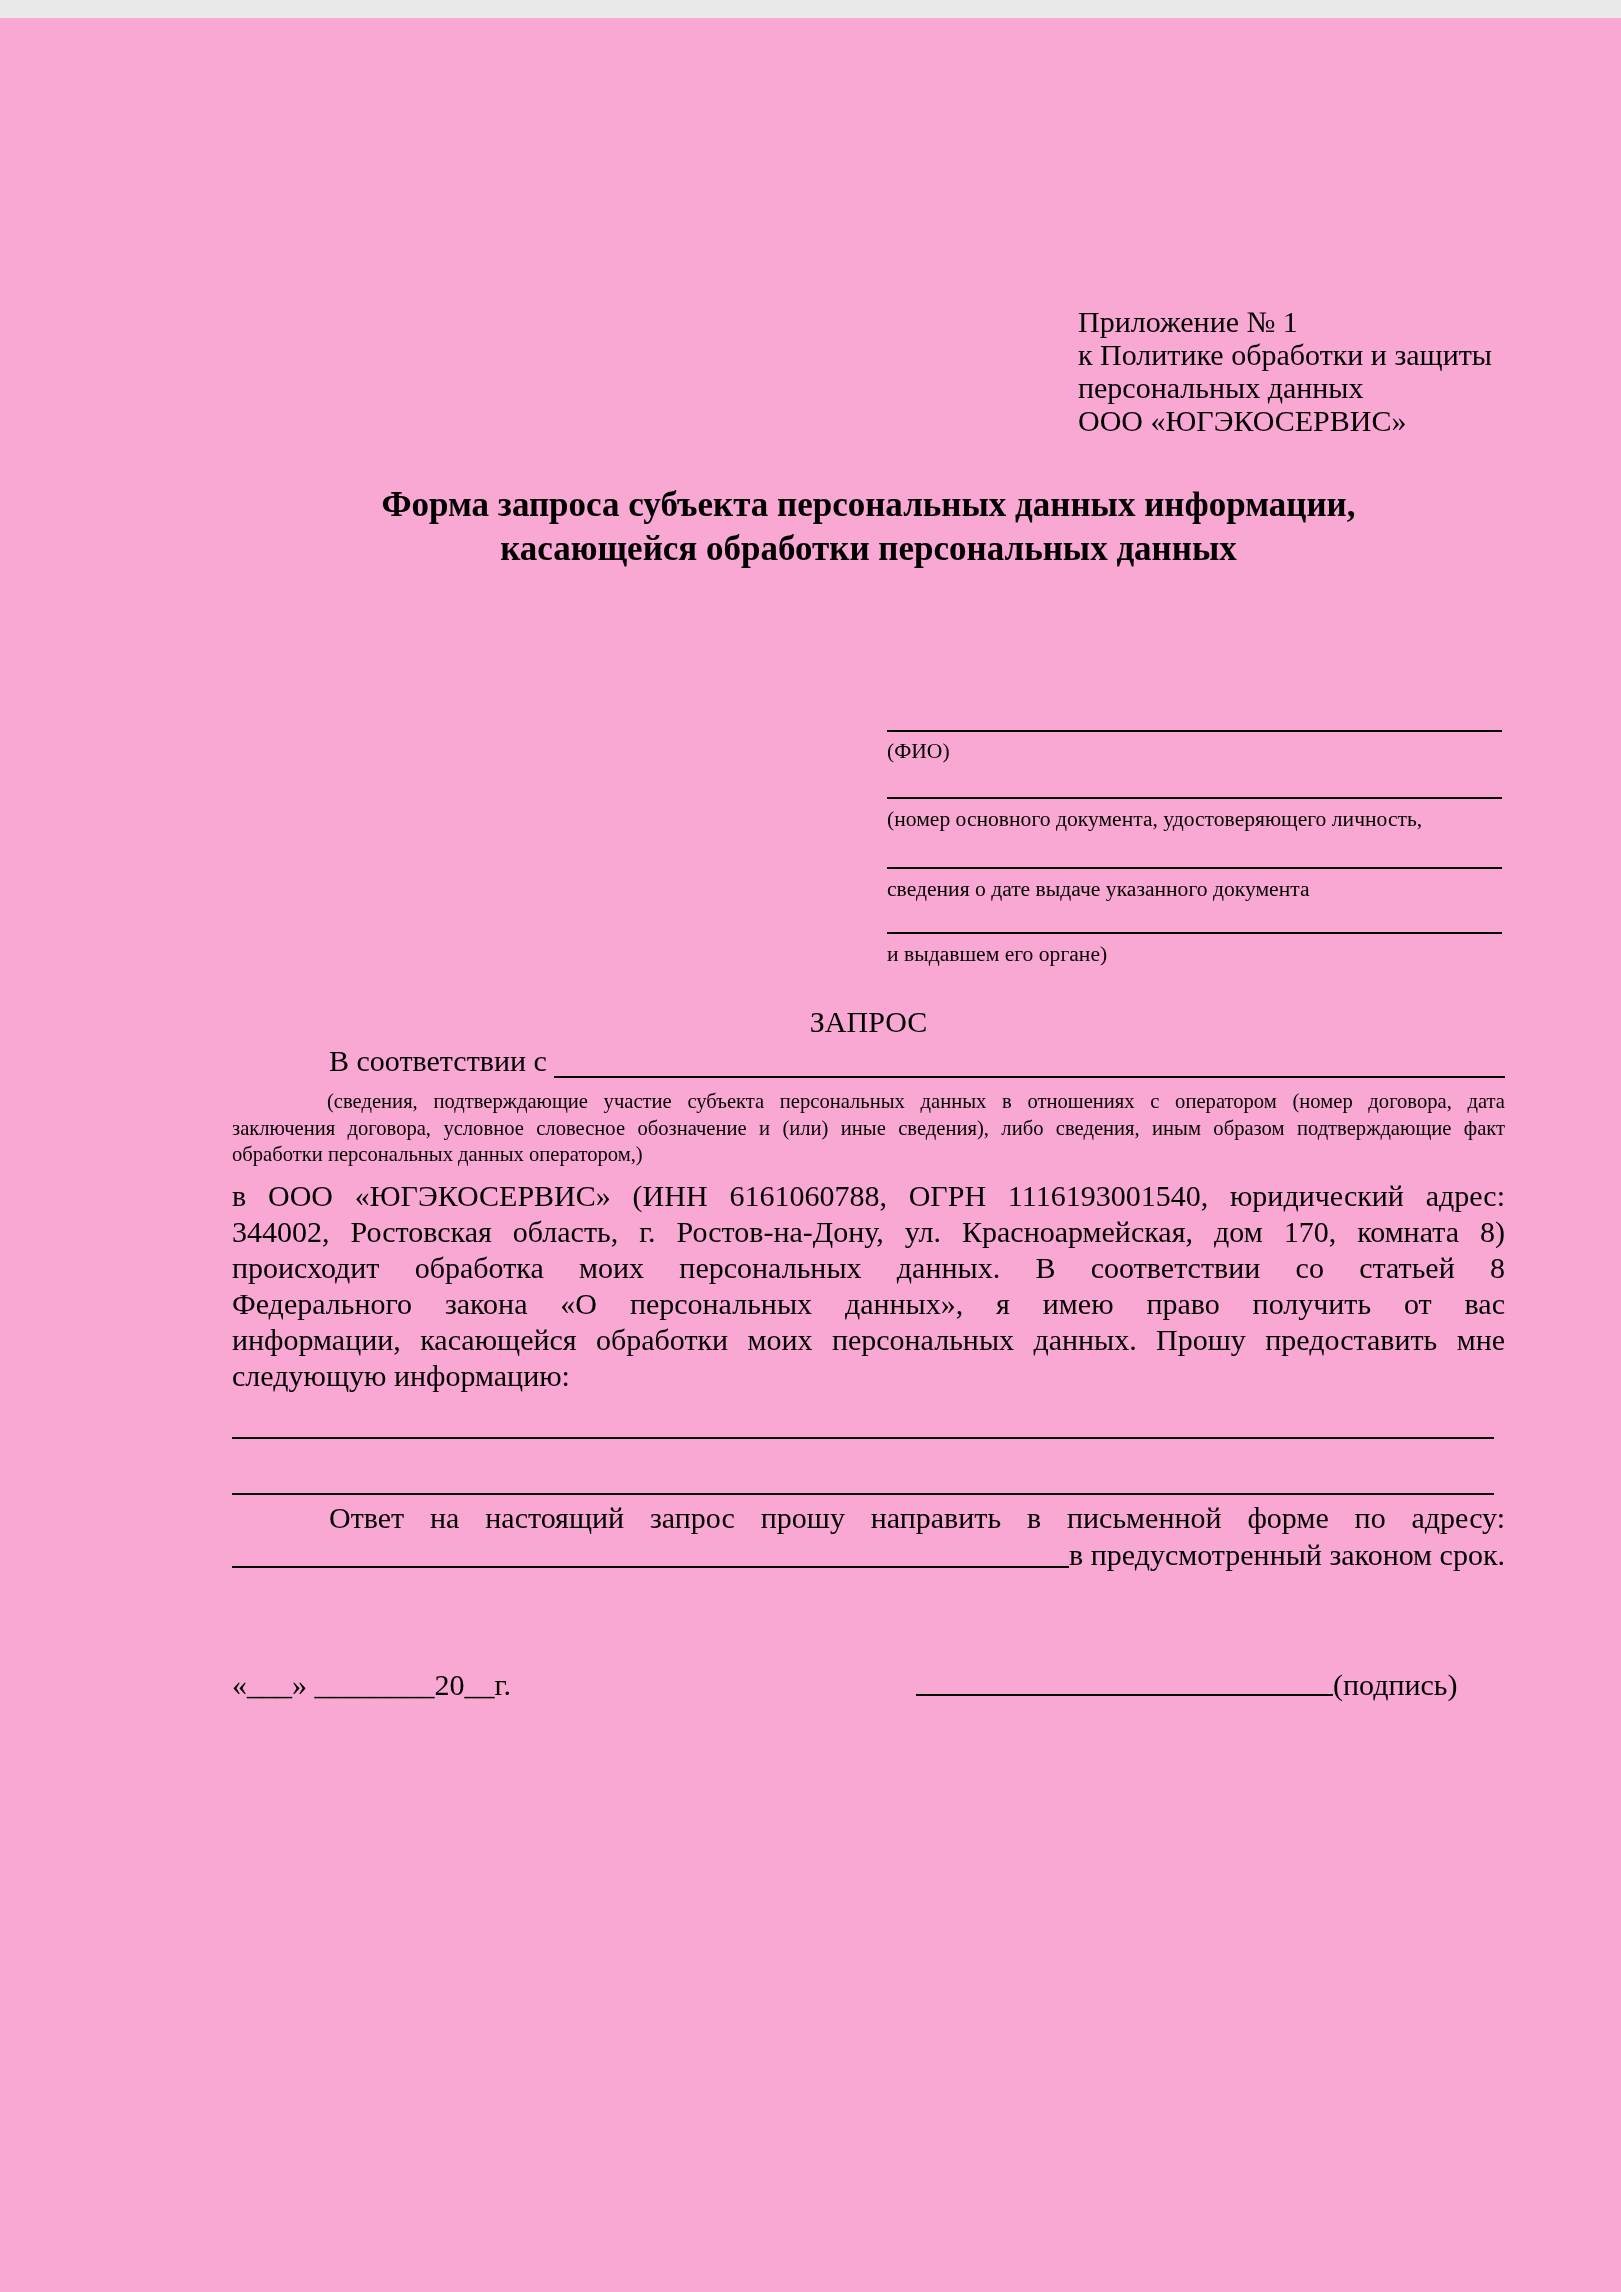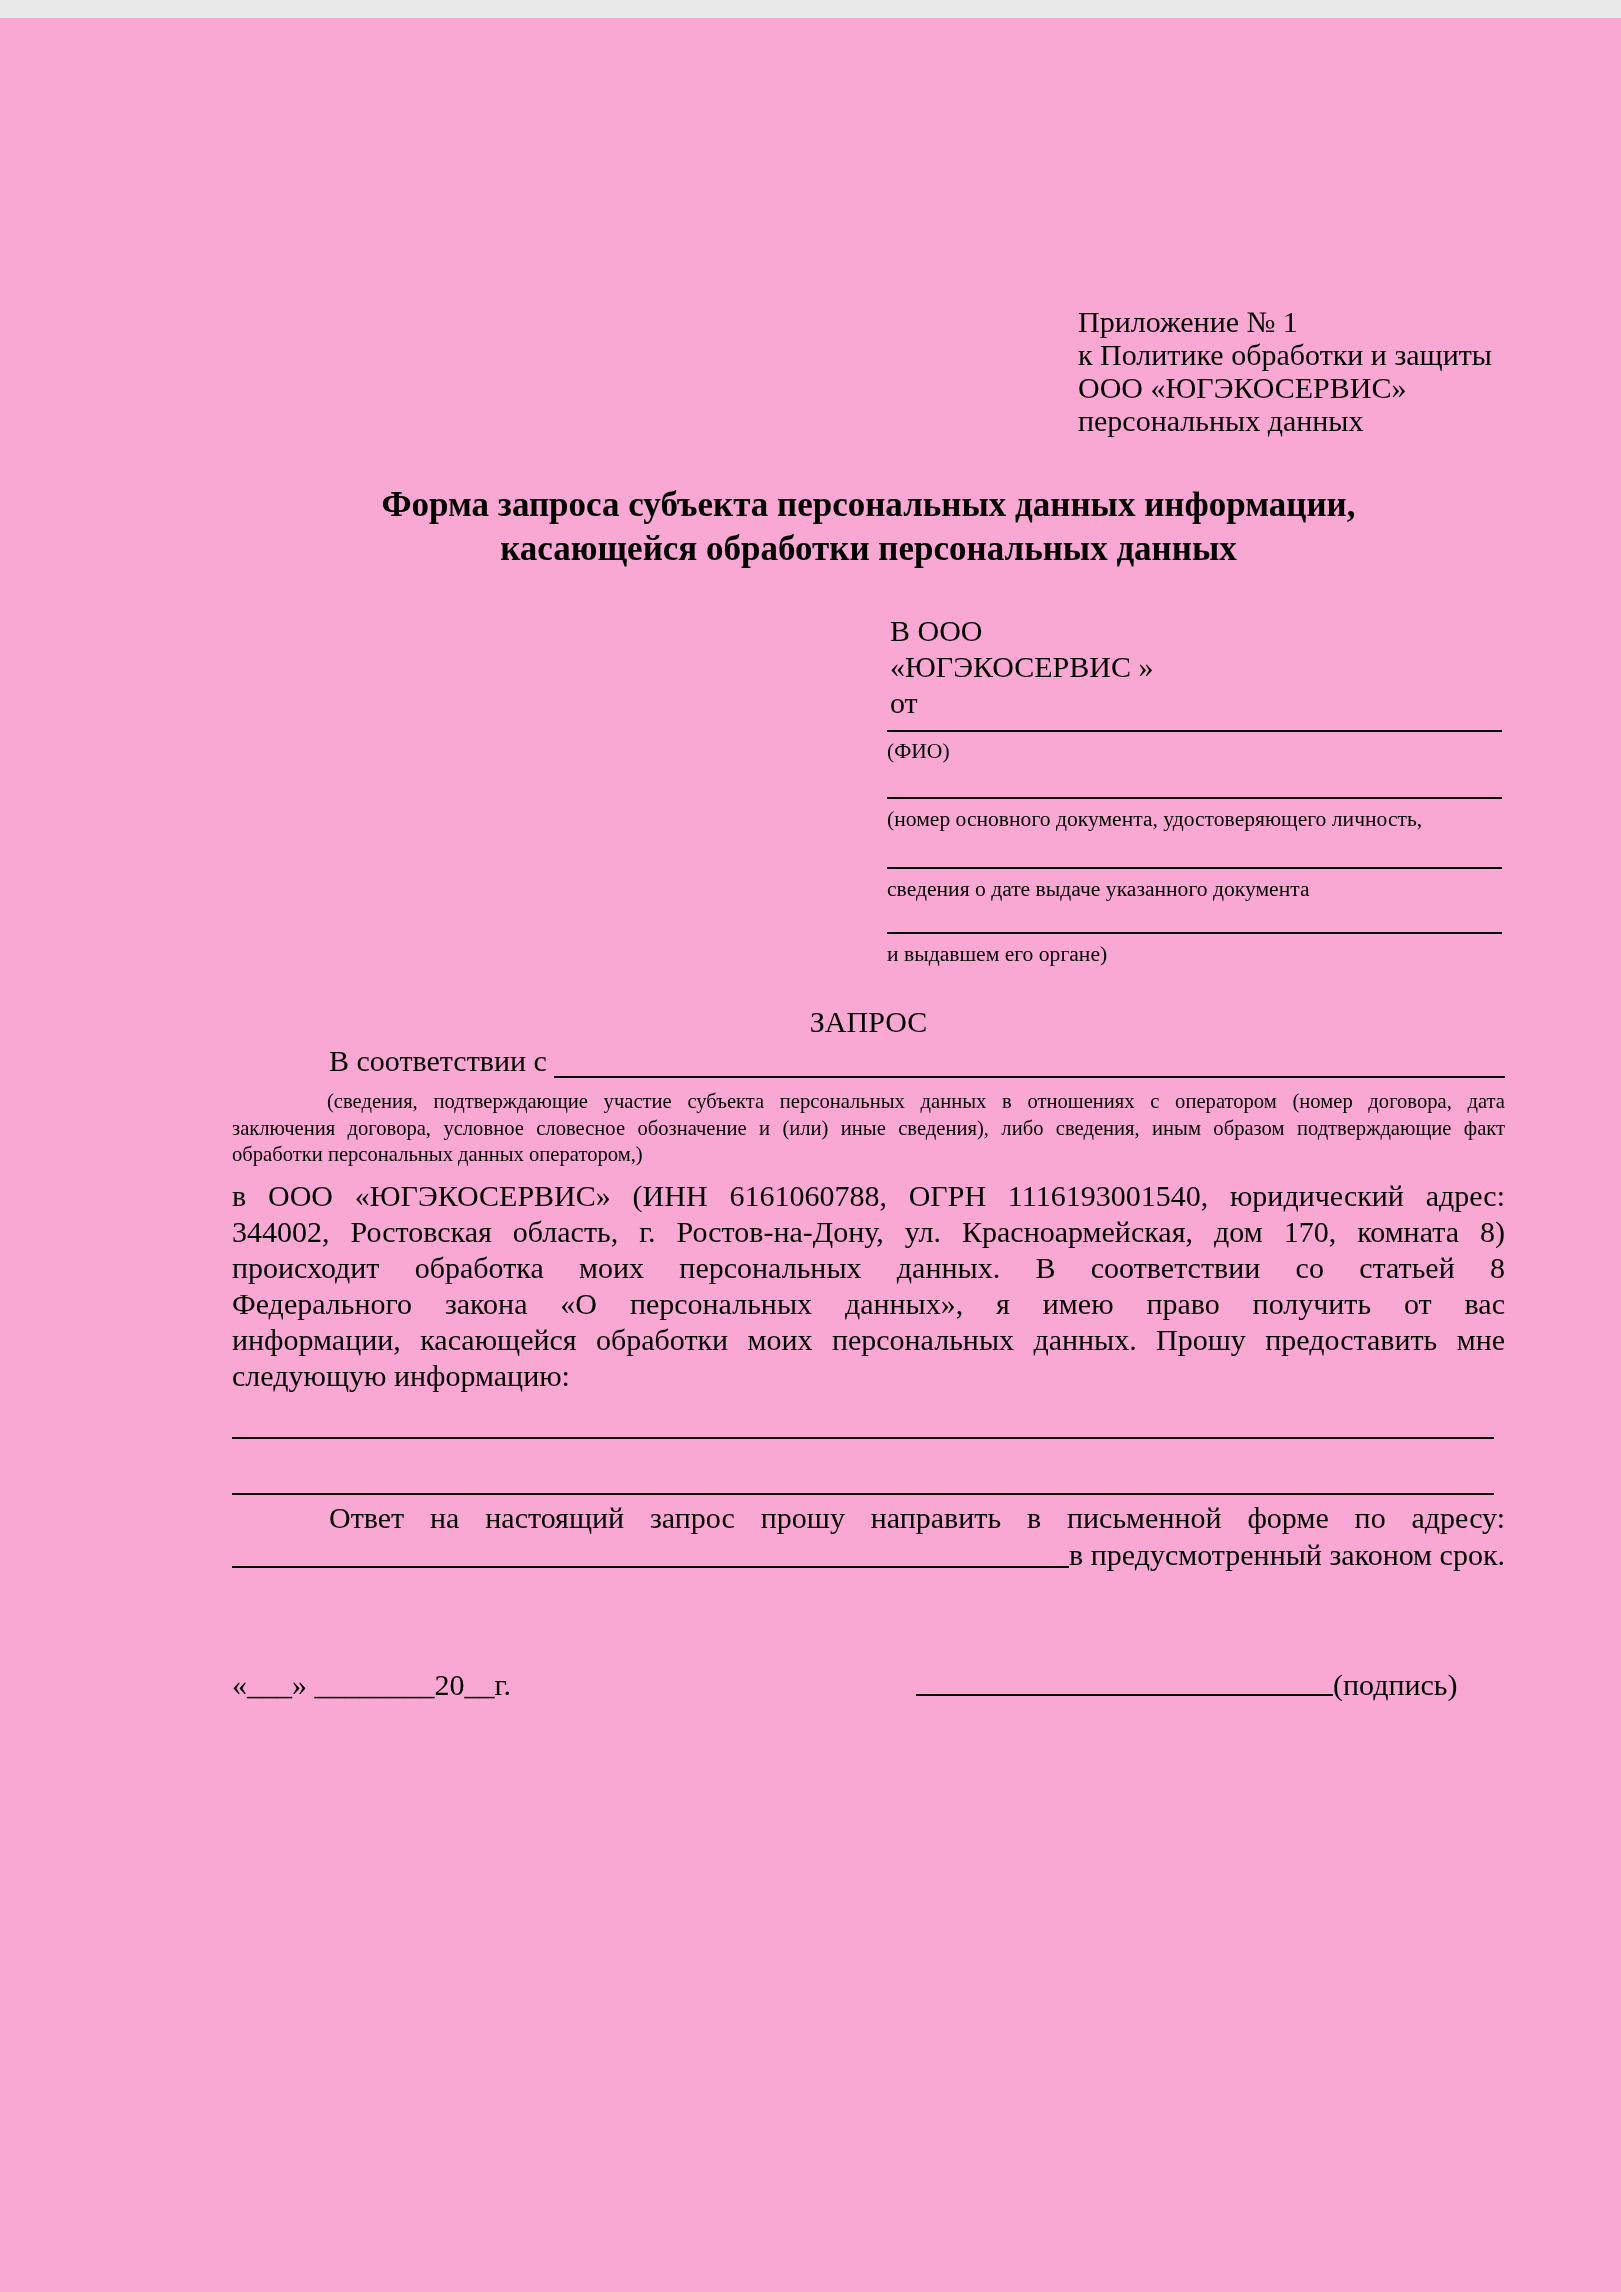--- a/index.html
+++ b/index.html
@@ -57,34 +57,29 @@
   .date-blank { left: 232px; top: 1649px; white-space: pre; }
 </style>
 </head>
 <body>
 
 <div class="page">
 
   <div class="abs header-block">
     <div>Приложение № 1</div>
     <div>к Политике обработки и защиты</div>
+    <div>персональных данных</div>
     <div>ООО «ЮГЭКОСЕРВИС»</div>
-    <div>персональных данных</div>
   </div>
 
   <div class="abs doc-title">
     <div>Форма запроса субъекта персональных данных информации,</div>
     <div>касающейся обработки персональных данных</div>
   </div>
 
-  <div class="abs addressee">
-    <div>В ООО</div>
-    <div>«ЮГЭКОСЕРВИС »</div>
-    <div>от</div>
-  </div>
 
   <div class="abs rule field-rule" style="top:712px;"></div>
   <div class="abs cap field-cap" style="top:721px;">(ФИО)</div>
 
   <div class="abs rule field-rule" style="top:779px;"></div>
   <div class="abs cap field-cap" style="top:789px;">(номер основного документа, удостоверяющего личность,</div>
 
   <div class="abs rule field-rule" style="top:849px;"></div>
   <div class="abs cap field-cap" style="top:859px;">сведения о дате выдаче указанного документа</div>
 

